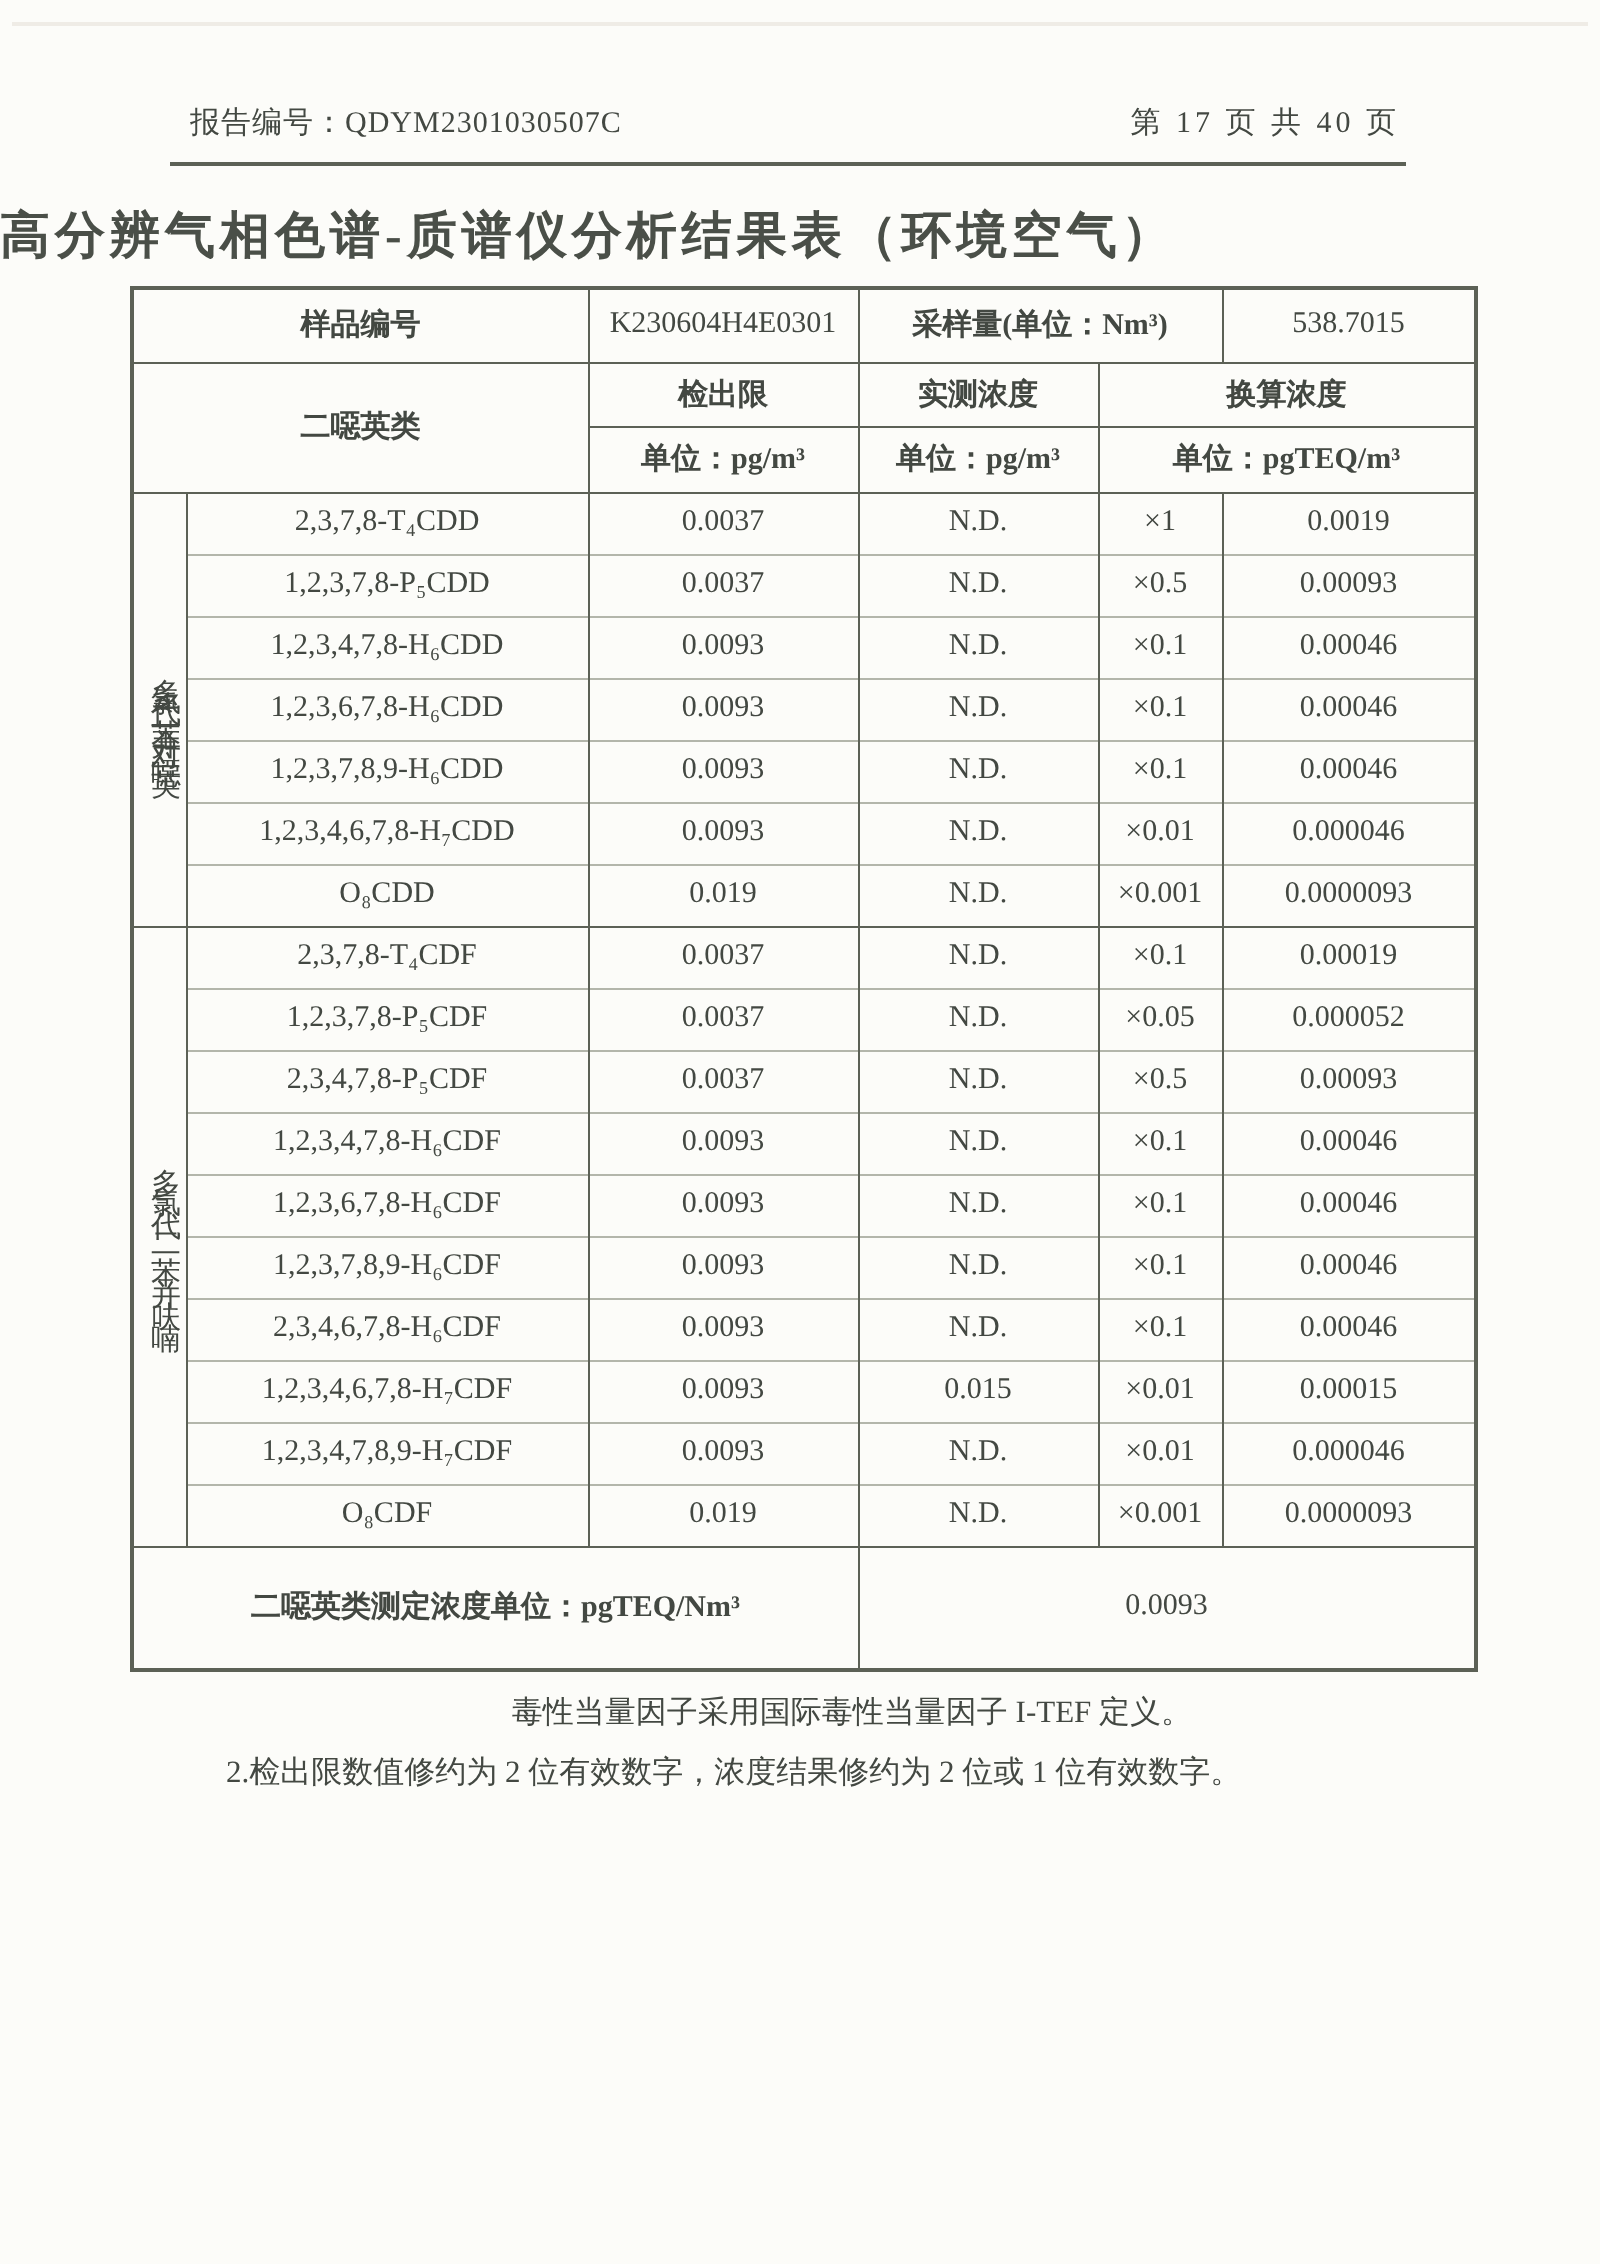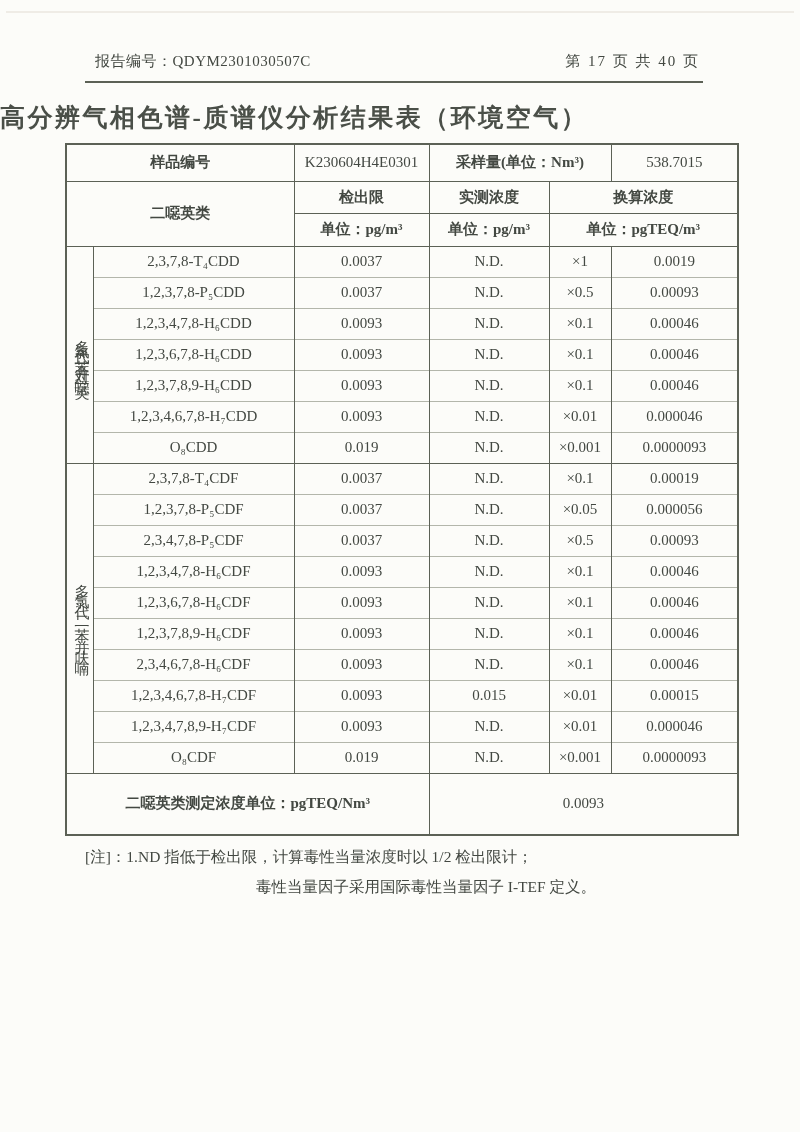--- a/index.html
+++ b/index.html
@@ -192,21 +192,21 @@
         <td>0.0037</td>
         <td>N.D.</td>
         <td>×0.1</td>
         <td>0.00019</td>
       </tr>
       <tr>
         <td>1,2,3,7,8-P₅CDF</td>
         <td>0.0037</td>
         <td>N.D.</td>
         <td>×0.05</td>
-        <td>0.000056</td>
+        <td>0.000052</td>
       </tr>
       <tr>
         <td>2,3,4,7,8-P₅CDF</td>
         <td>0.0037</td>
         <td>N.D.</td>
         <td>×0.5</td>
         <td>0.00093</td>
       </tr>
       <tr>
         <td>1,2,3,4,7,8-H₆CDF</td>
@@ -260,15 +260,15 @@
     </tbody>
   <tfoot>
     <tr class="row-footer">
       <td colspan="3" class="bold">二噁英类测定浓度单位：pgTEQ/Nm³</td>
       <td colspan="3">0.0093</td>
     </tr>
   </tfoot>
 </table>
 
 <div class="notes">
-  <div class="note-line">[注]：1.ND 指低于检出限，计算毒性当量浓度时以 1/2 检出限计；</div>
   <div class="note-line indent-1">毒性当量因子采用国际毒性当量因子 I-TEF 定义。</div>
+  <div class="note-line indent-2">2.检出限数值修约为 2 位有效数字，浓度结果修约为 2 位或 1 位有效数字。</div>
 </div>
 
 </body></html>

